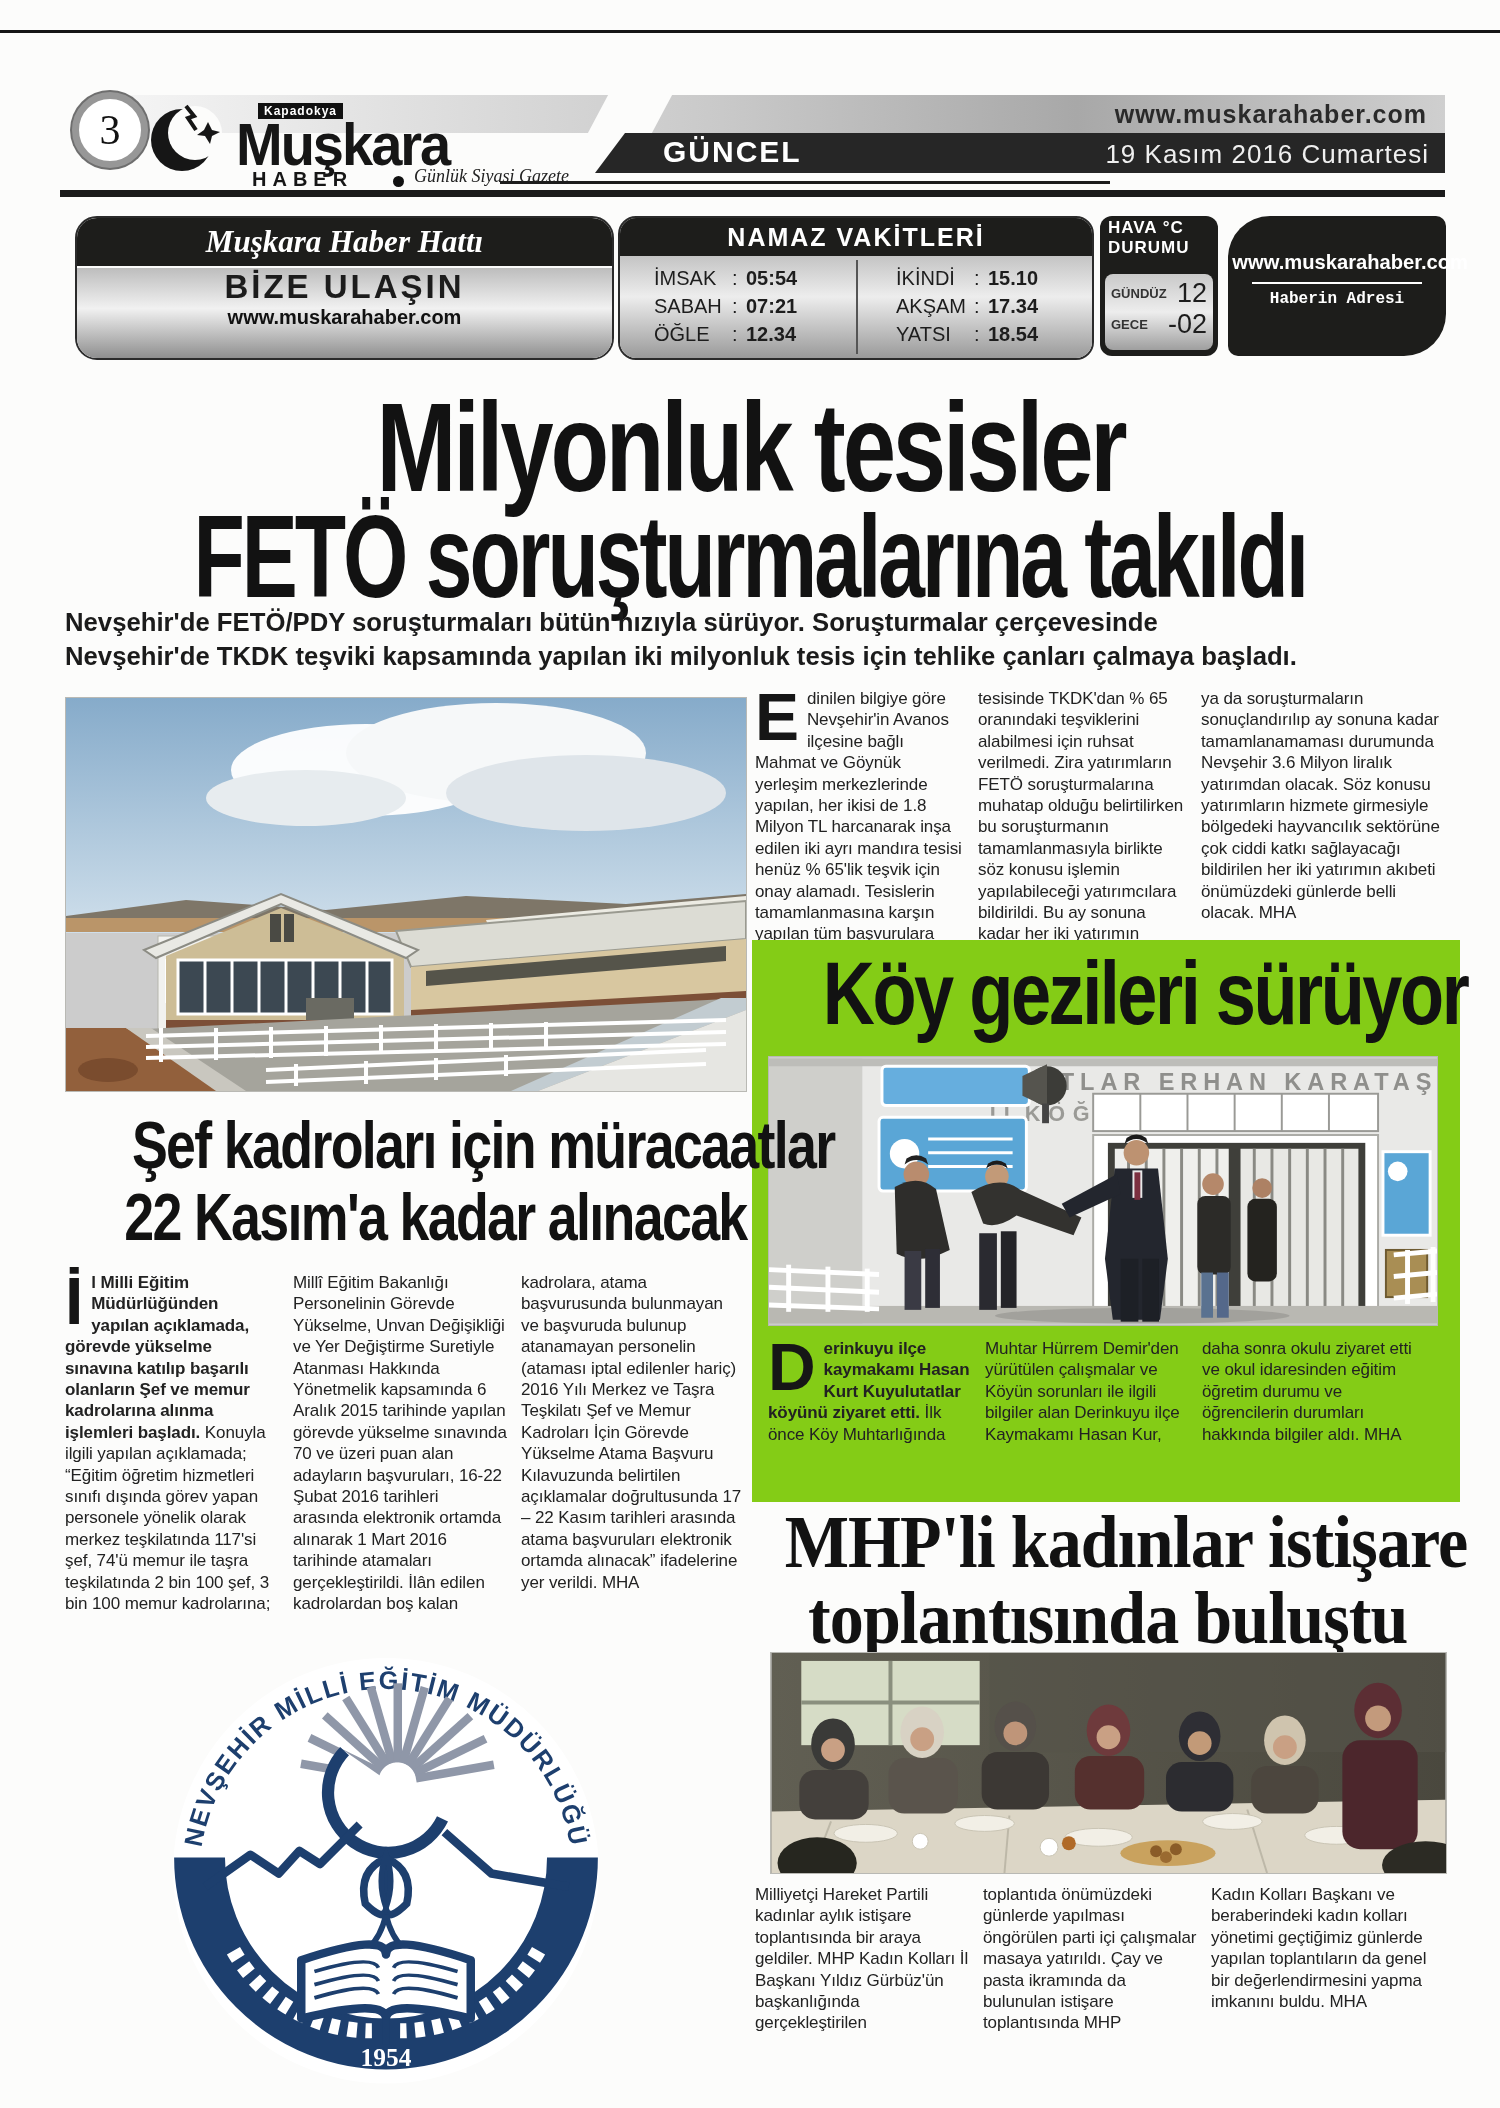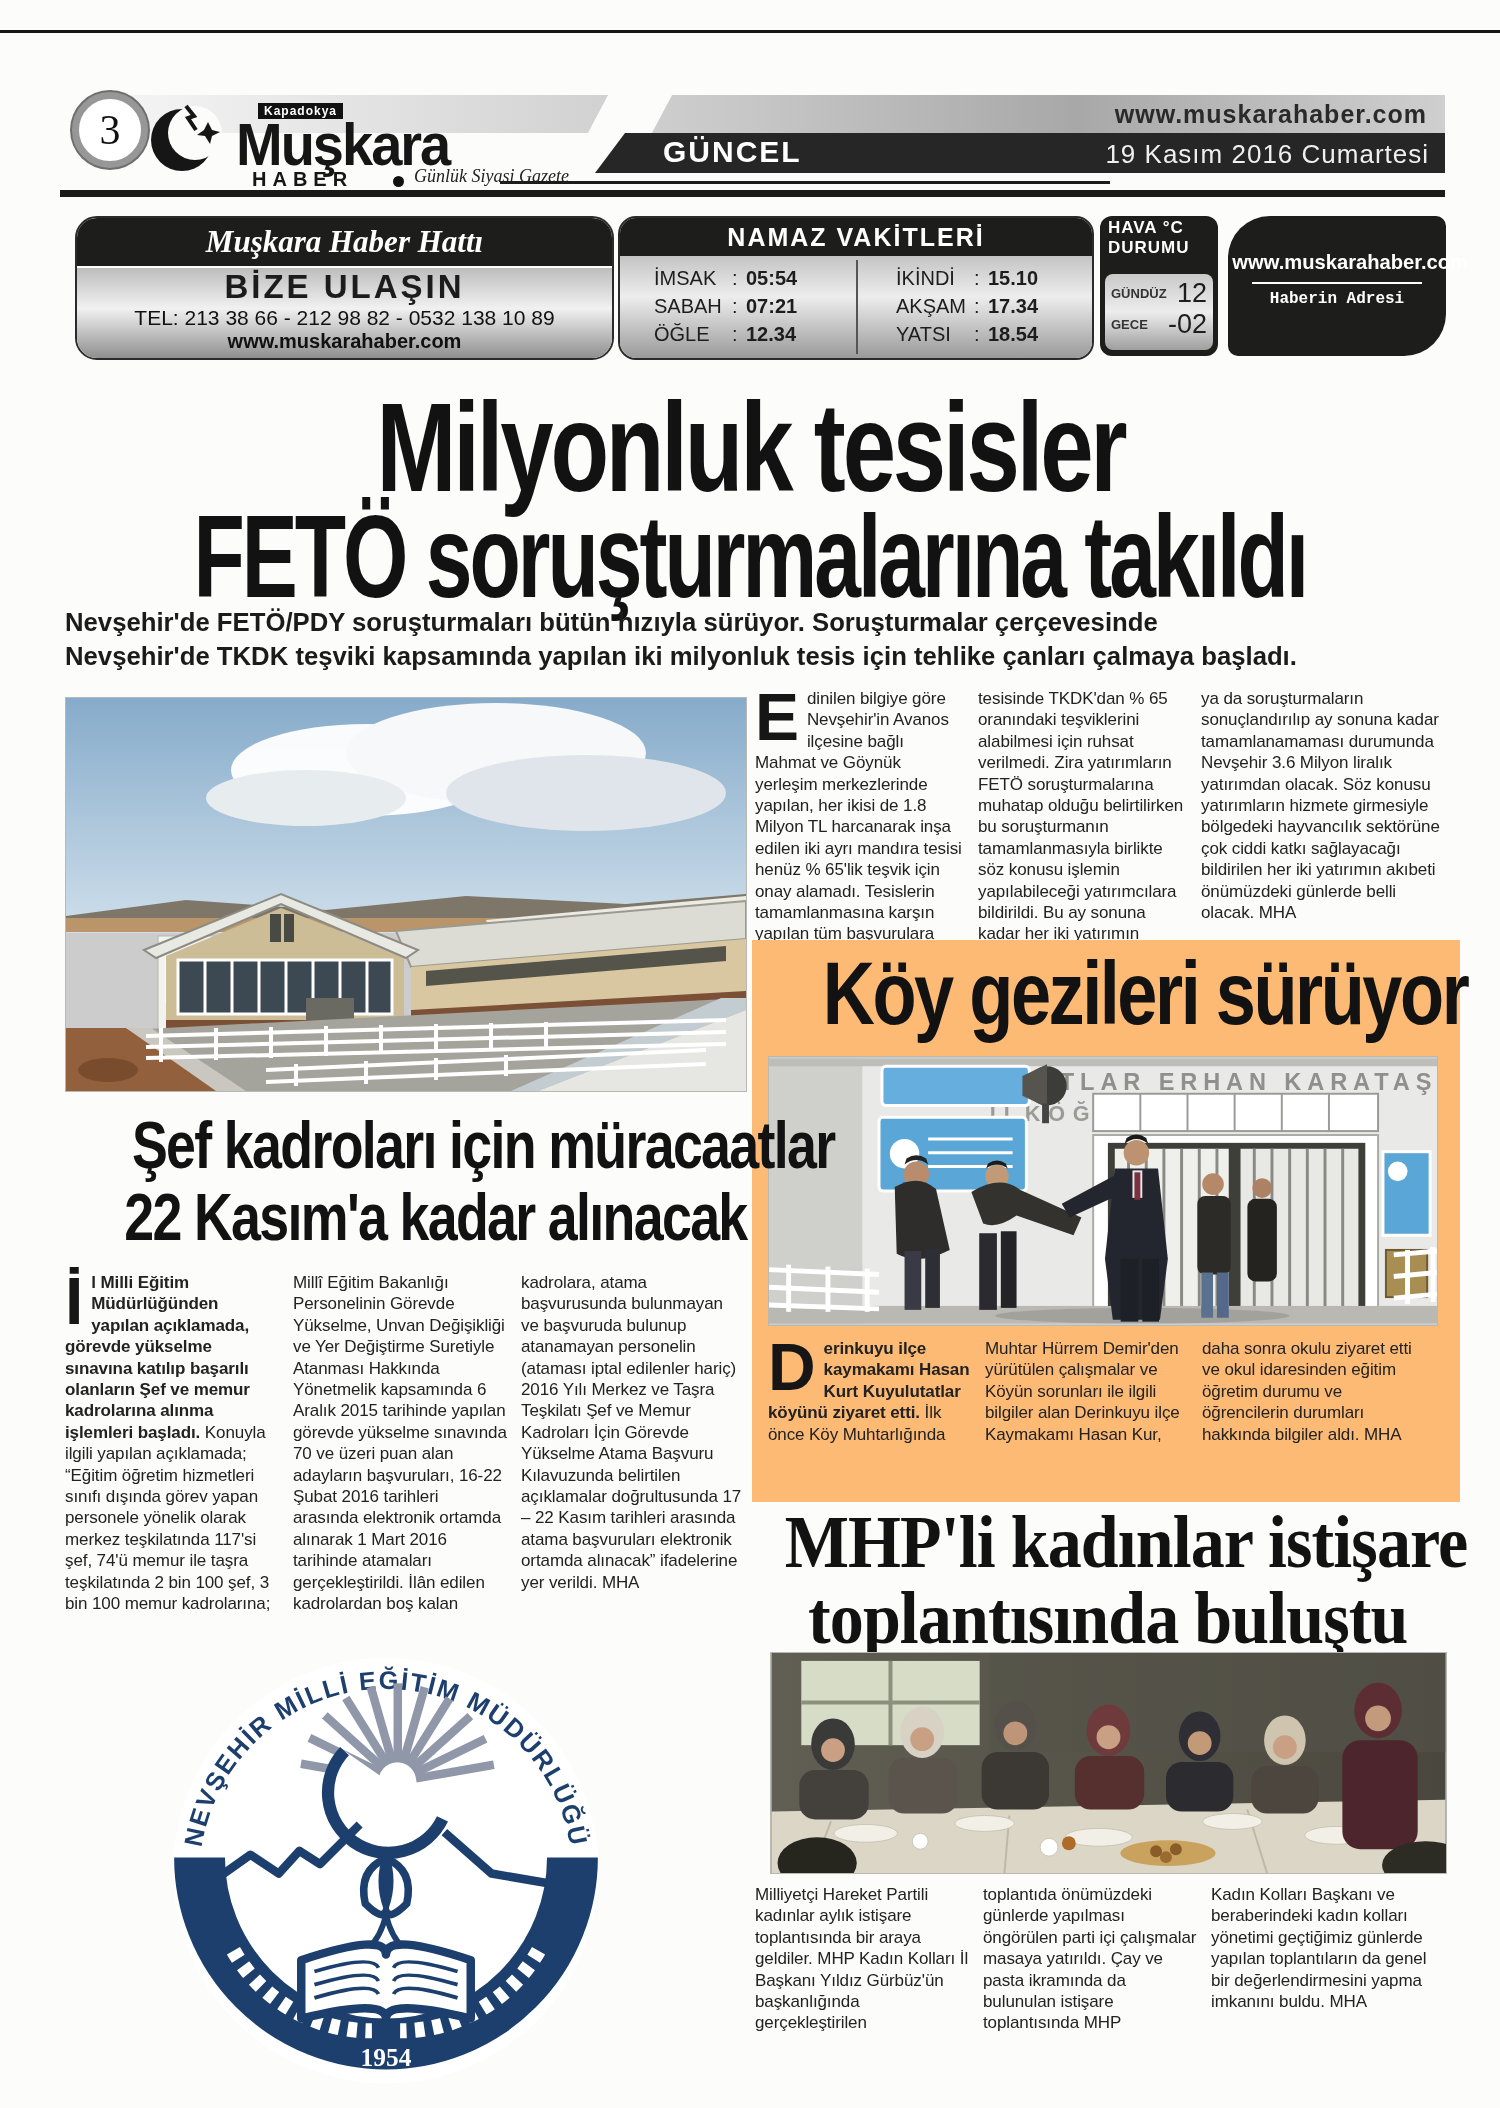--- a/index.html
+++ b/index.html
@@ -64,21 +64,21 @@
   .abox .l{font-size:16px;font-weight:bold;font-family:Liberation Mono, monospace;}
   
   .hlwrap{position:absolute;text-align:center;}
   .hl{display:inline-block;font-weight:bold;color:#121212;white-space:nowrap;transform-origin:50% 50%;}
   .deck{position:absolute;left:65px;font-weight:bold;color:#1b1b1b;font-size:26.5px;line-height:1.22;
         transform:scaleX(0.97);transform-origin:left top;white-space:nowrap;}
   
   .colp{position:absolute;font-size:17px;line-height:1.26;color:#222;letter-spacing:-0.1px;text-align:left;}
   .dc{float:left;font-size:66px;line-height:0.78;font-weight:bold;margin:4px 8px 0 0;color:#161616;}
   .lead{font-weight:bold;}
-  .graypanel{position:absolute;left:752px;top:940px;width:708px;height:562px;background:#fdba74;}
+  .graypanel{position:absolute;left:752px;top:940px;width:708px;height:562px;background:#84cc16;}
   .photo{position:absolute;border:1px solid #b9b9b4;background:#ccc;}
   .photo svg{display:block;}
 </style>
 </head>
 <body>
 
 <div class="page">
 
   <div class="toprule"></div>
   <div class="gradband">
@@ -104,21 +104,20 @@
   <div class="haber">HABER</div>
   <div class="bulletdot"></div>
   <div class="tagline">Günlük Siyasi Gazete</div>
   <div class="thinline"></div>
   <div class="heavyrule"></div>
 
   <div class="cbox">
     <div class="t">Muşkara Haber Hattı</div>
     <div class="b">
       <div class="u">BİZE ULAŞIN</div>
-      <div class="p">TEL: 213 38 66 - 212 98 82 - 0532 138 10 89</div>
       <div class="w">www.muskarahaber.com</div>
     </div>
   </div>
 
   <div class="nbox">
     <div class="t">NAMAZ VAKİTLERİ</div>
     <div class="b">
       <div class="div"></div>
       <div class="praycol" style="left:34px;">
         <div class="prayrow"><span class="k">İMSAK</span><span class="s">:</span><span class="v">05:54</span></div>

